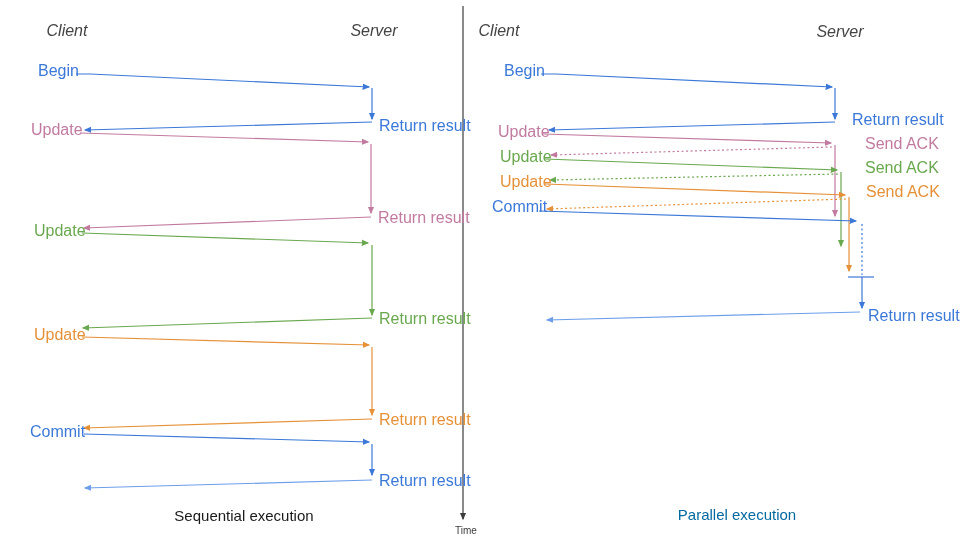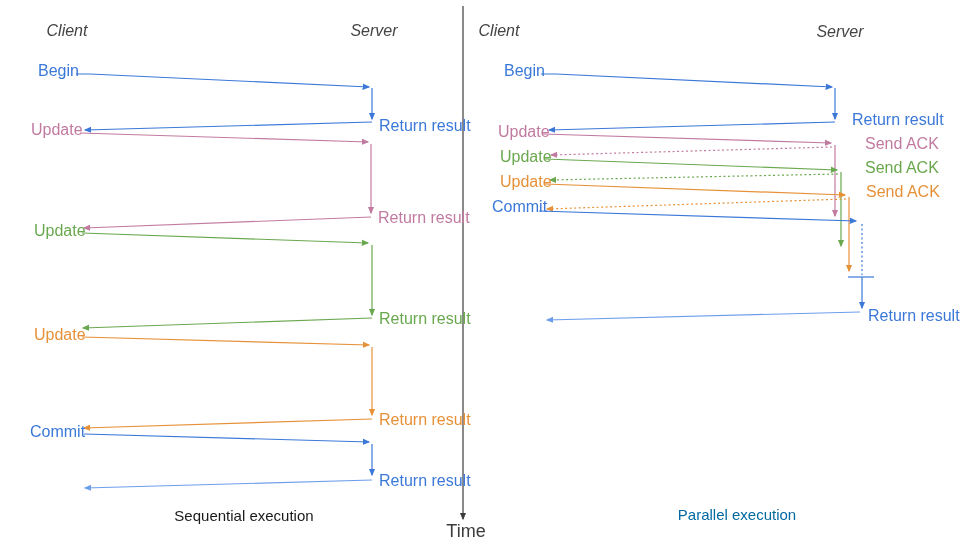--- a/index.html
+++ b/index.html
@@ -2,21 +2,21 @@
 <html><head>
 <meta charset="utf-8">
 <style>
   html,body{margin:0;padding:0;background:#ffffff;}
   #stage{position:relative;width:960px;height:540px;overflow:hidden;background:#ffffff;
          font-family:"Liberation Sans",sans-serif;}
   #diagram-svg{position:absolute;left:0;top:0;}
   .lbl{position:absolute;white-space:nowrap;font-size:16px;line-height:1;transform:translateY(-50%);}
   .hdr{font-style:italic;font-size:16px;transform:translate(-50%,-50%);}
   .ttl{font-size:15px;transform:translate(-50%,-50%);margin-left:8px;}
-  .time{font-size:18px;transform:translate(-50%,-50%);}
+  .time{font-size:10px;transform:translate(-50%,-50%);}
 </style>
 </head>
 <body>
 
 <div id="stage">
   <svg id="diagram-svg" width="960" height="540" viewBox="0 0 960 540">
       <defs>
         <marker id="arr-blue" viewBox="0 0 10 10" refX="8" refY="5" markerWidth="8" markerHeight="8" markerUnits="userSpaceOnUse" orient="auto-start-reverse">
           <path d="M0,1 L9.5,5 L0,9 z" fill="#3b78d8"></path>
         </marker>

